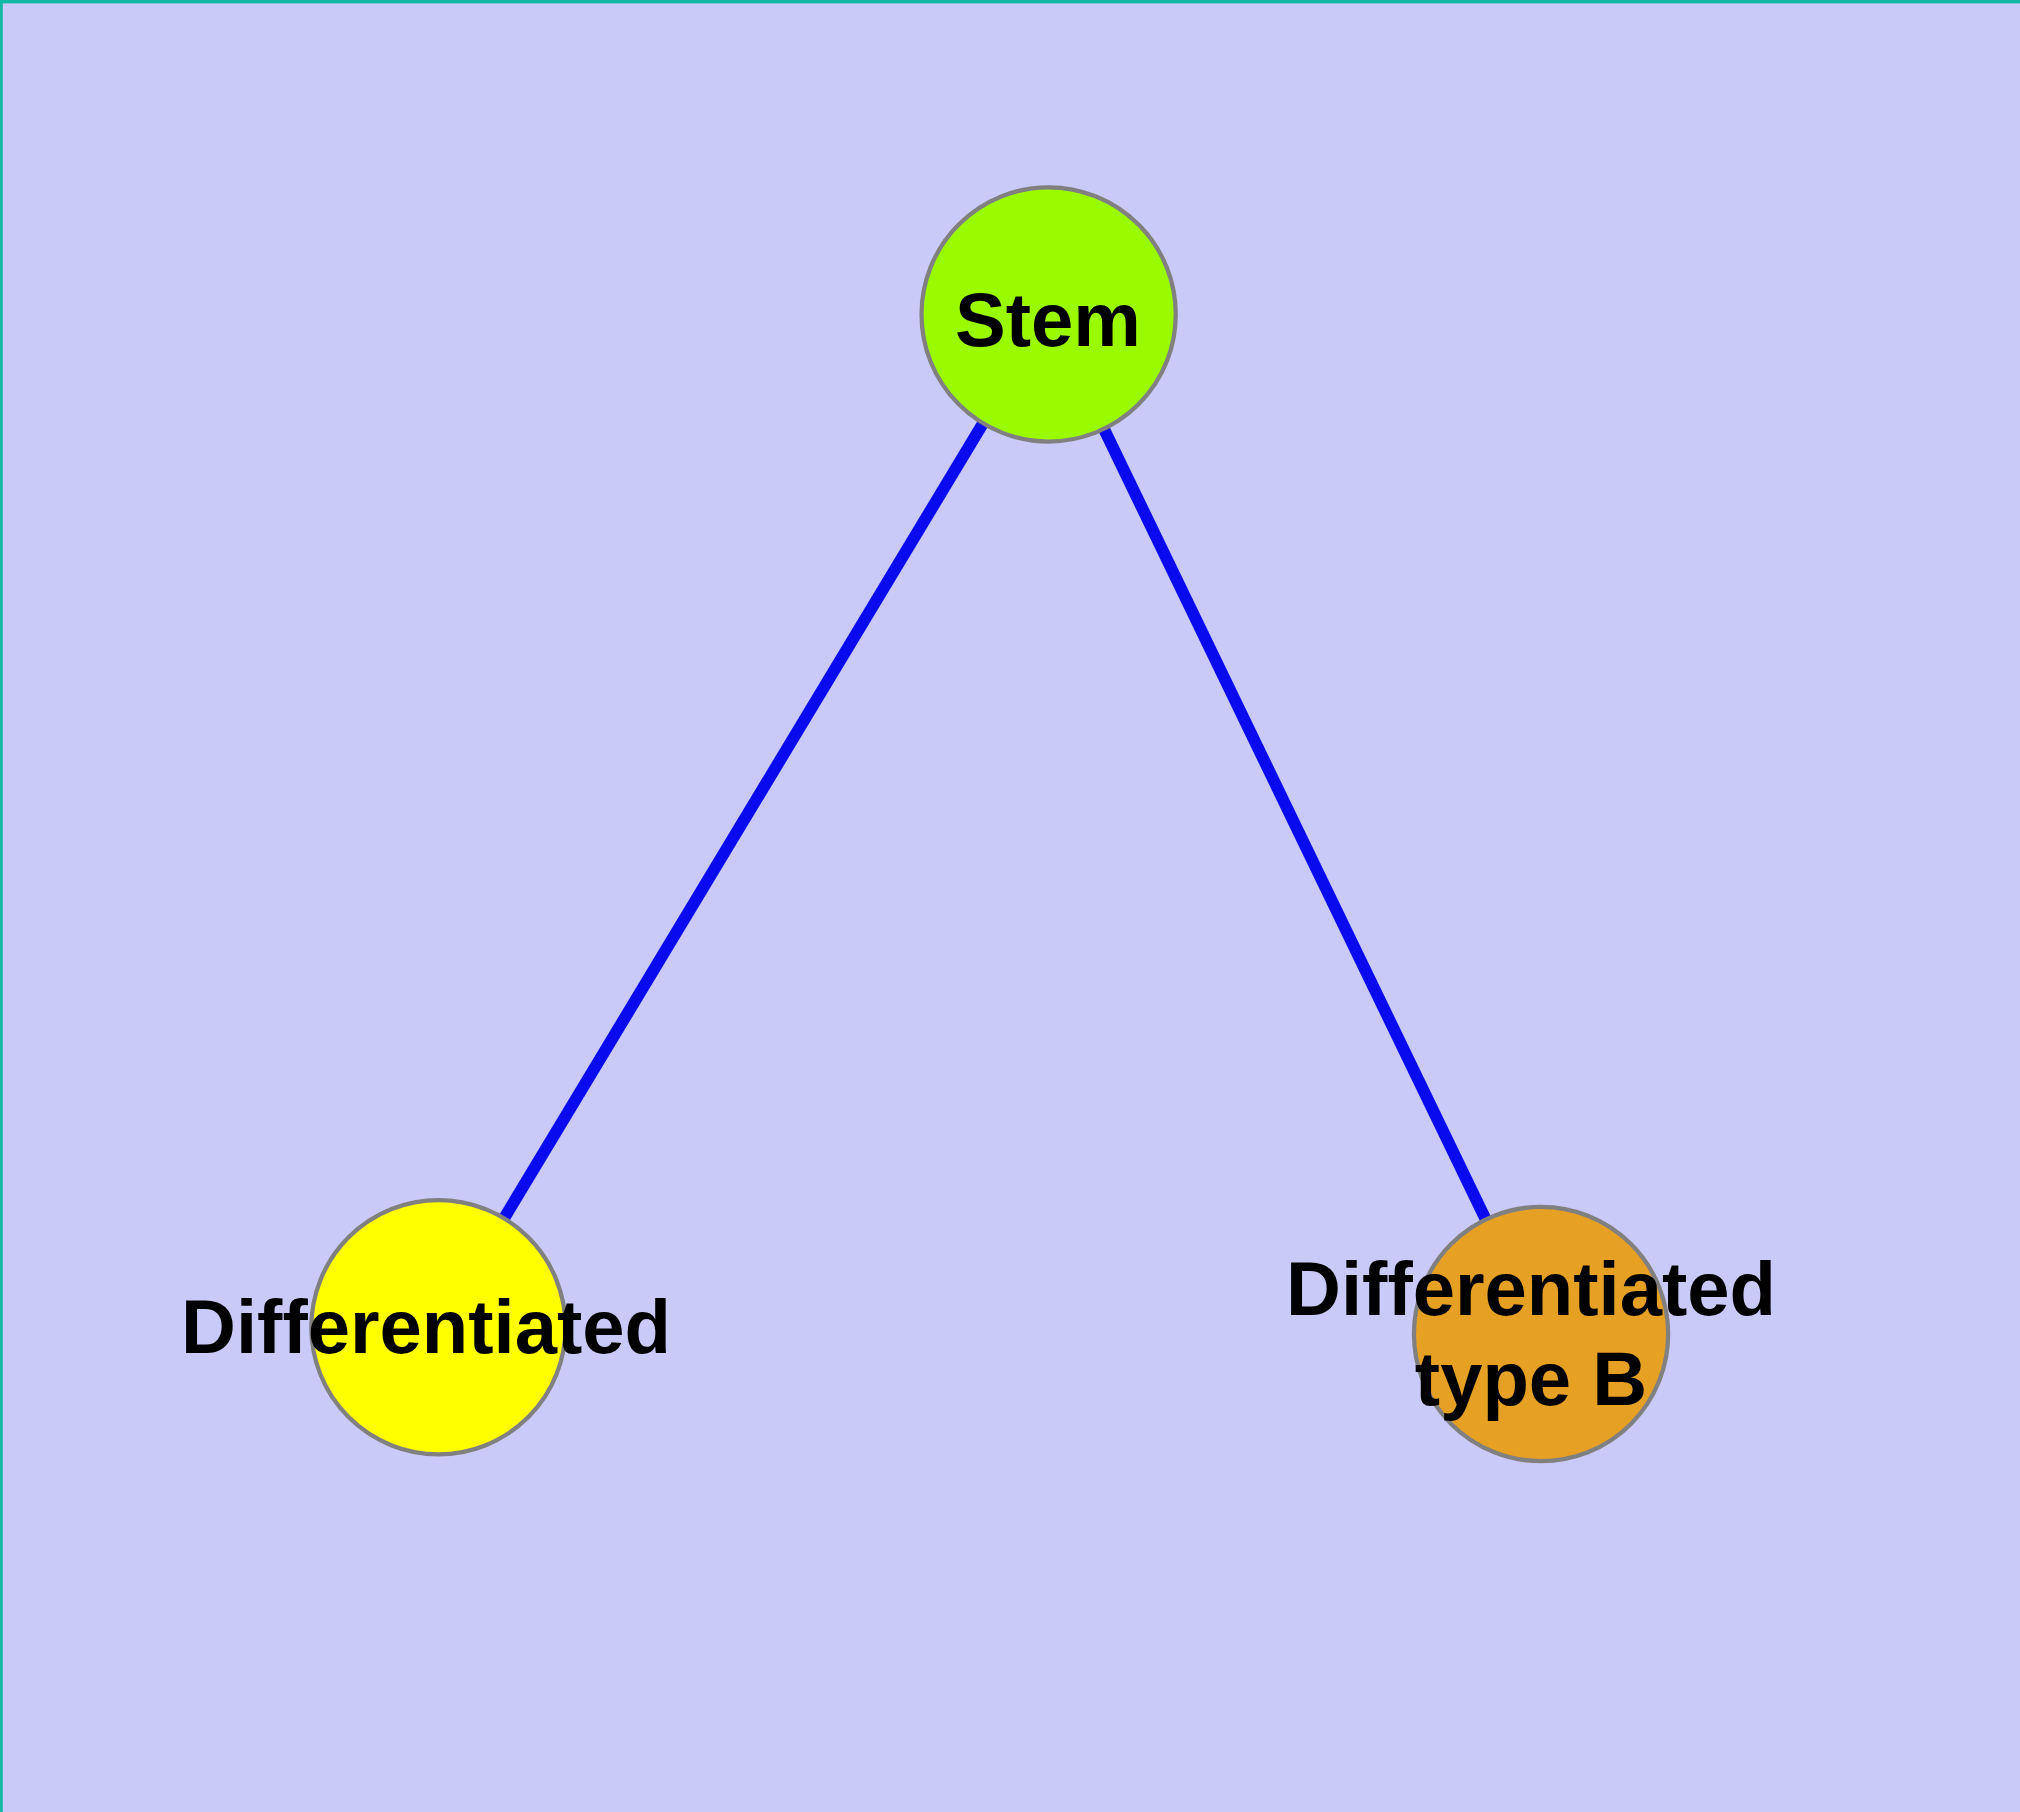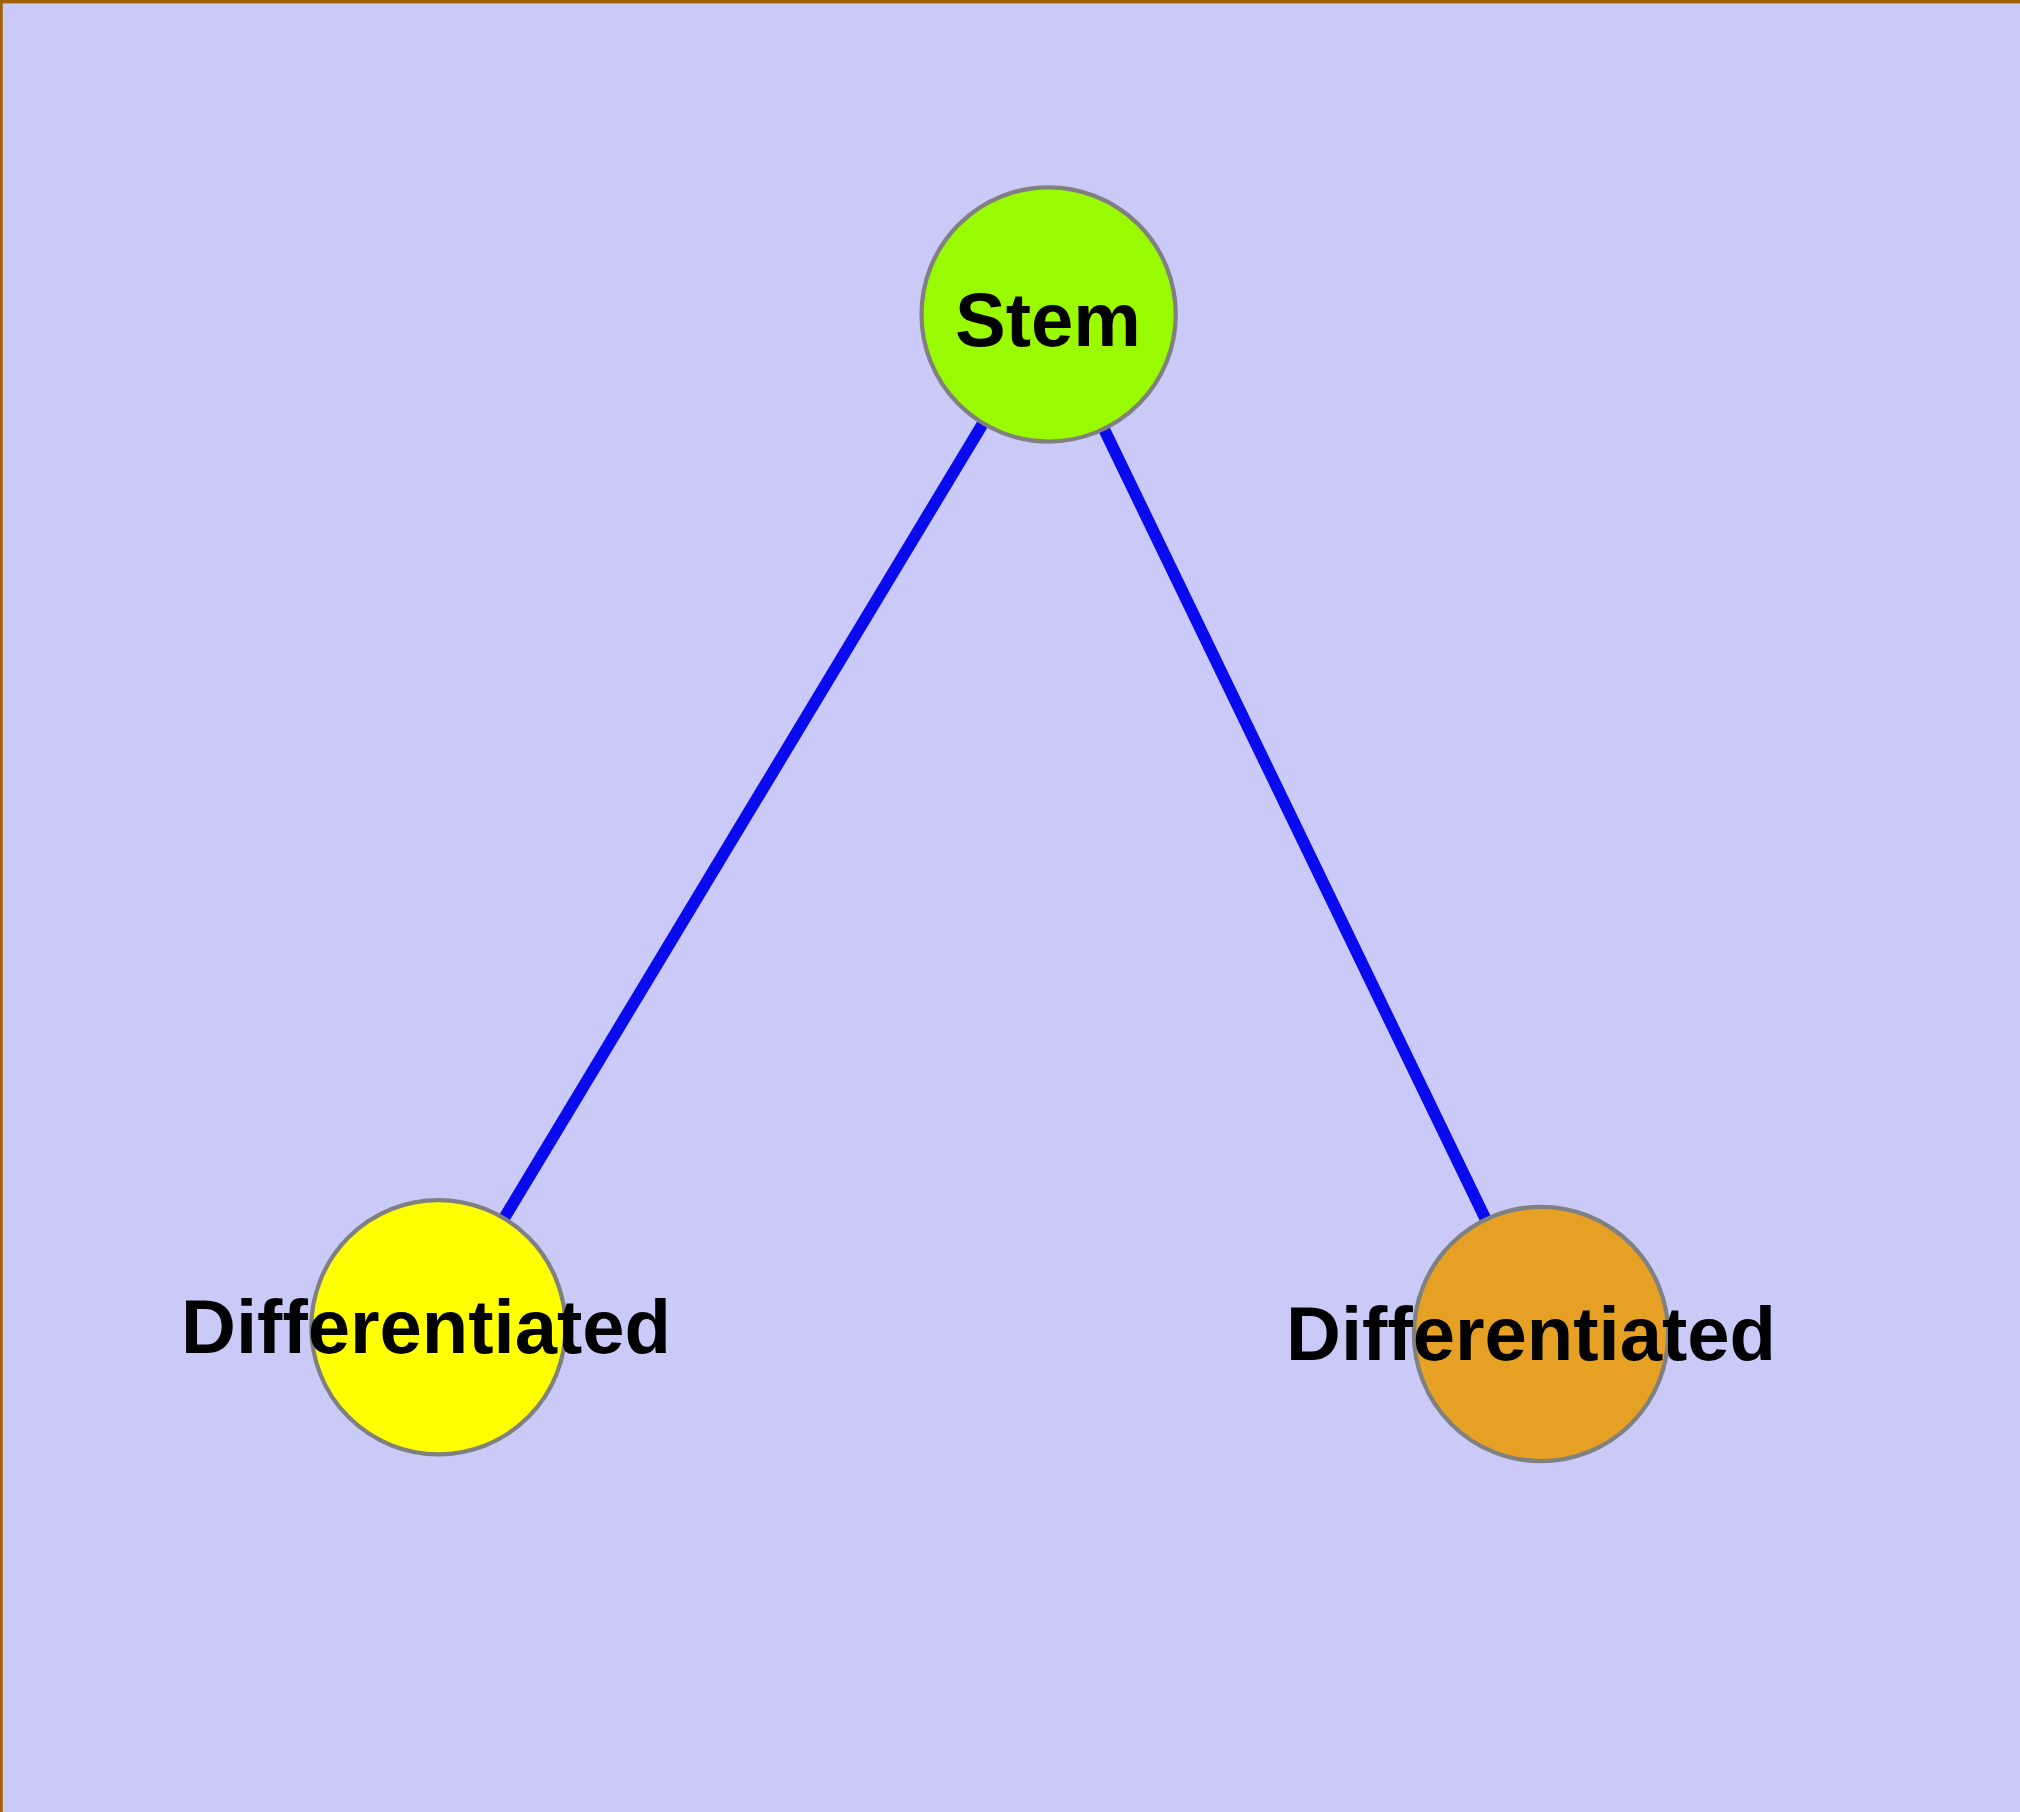--- a/index.html
+++ b/index.html
@@ -4,21 +4,21 @@
 <style>
   html, body {
     margin: 0;
     padding: 0;
     background: #ffffff;
   }
   .canvas {
     position: relative;
     width: 2021px;
     height: 1812px;
-    background: #a16207;
+    background: #14b8a6;
     overflow: hidden;
     font-family: "Liberation Sans", sans-serif;
   }
   .canvas svg {
     position: absolute;
     left: 0;
     top: 0;
     display: block;
   }
   .node-label {
@@ -58,16 +58,17 @@
   <div class="node-label" style="left: 1048px; top: 320px;">
     <span class="label-line">Stem</span>
   </div>
 
   <div class="node-label" style="left: 426px; top: 1327px;">
     <span class="label-line">Differentiated</span>
   </div>
 
   <div class="node-label" style="left: 1531px; top: 1334px;">
     <span class="label-line">Differentiated</span>
+    <span class="label-line">type B</span>
   </div>
 
 </div>
 
 
 </body></html>

